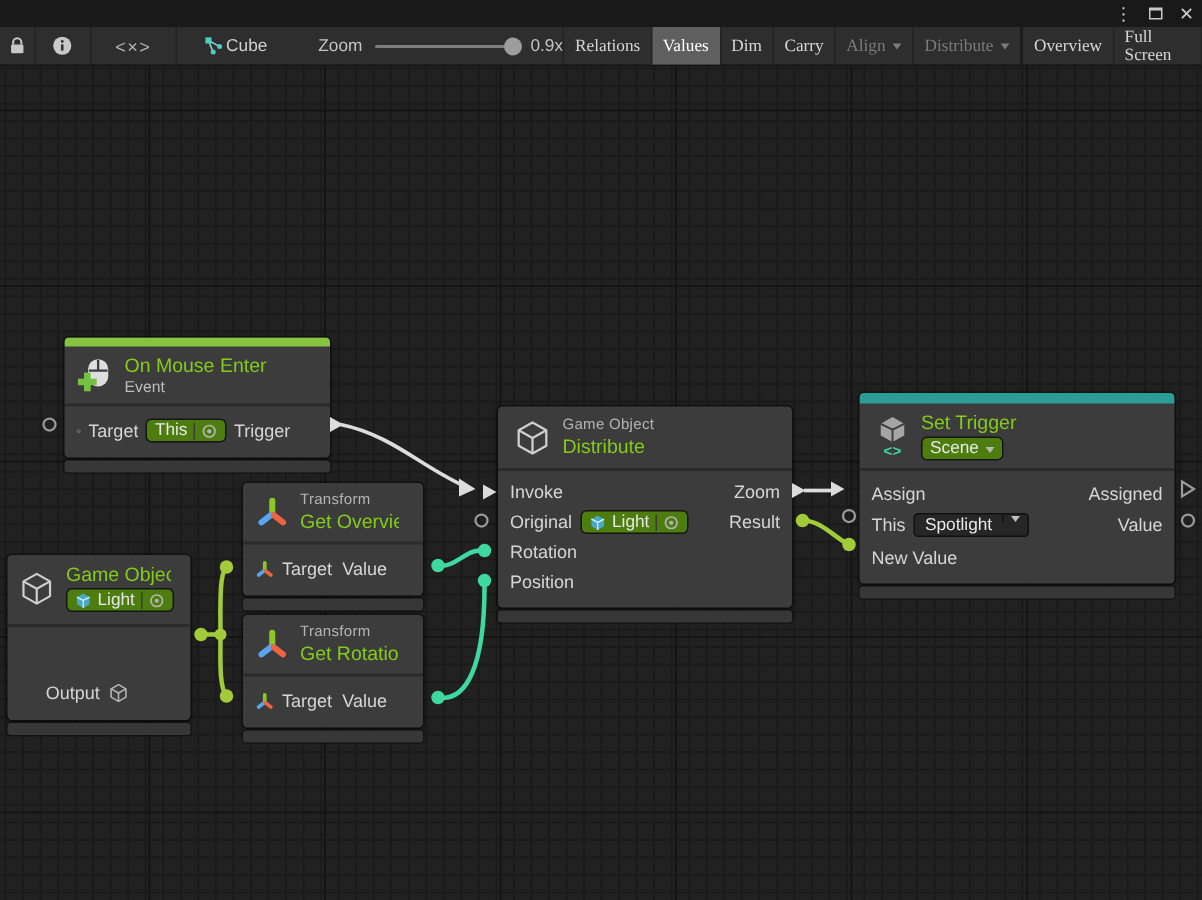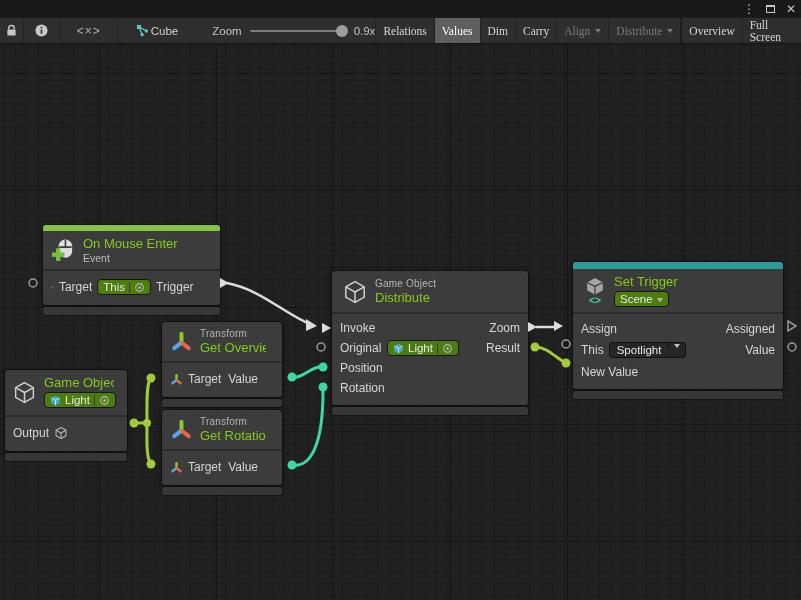--- a/index.html
+++ b/index.html
@@ -272,21 +272,21 @@
             <span class="seg">
                 <svg viewBox="0 0 12 12" width="11" height="11">
               <circle cx="6" cy="6" r="4.2" fill="none" stroke="#b5b5b5" stroke-width="1.2"></circle>
                   <circle cx="6" cy="6" r="1.5" fill="#b5b5b5"></circle>
             </svg>
               </span>
           </span>
         </div>
       </div>
       <div class="nrows">
-        <div class="nrow tall" style="justify-content:flex-start;">
+        <div class="nrow tall" style="justify-content:center;margin-top:28px;">
           <span>Output</span>
           <svg viewBox="0 0 24 24" width="14" height="14">
             <g fill="none" stroke="#b5b5b5" stroke-width="1.8" stroke-linejoin="round">
               <polygon points="12,2.5 20.5,7.3 20.5,16.7 12,21.5 3.5,16.7 3.5,7.3"></polygon>
               <polyline points="3.5,7.3 12,12 20.5,7.3"></polyline>
                 <line x1="12" y1="12" x2="12" y2="21.5"></line>
             </g>
           </svg>
         </div>
       </div>
@@ -329,24 +329,24 @@
             <span class="seg">
                 <svg viewBox="0 0 12 12" width="11" height="11">
               <circle cx="6" cy="6" r="4.2" fill="none" stroke="#b5b5b5" stroke-width="1.2"></circle>
                   <circle cx="6" cy="6" r="1.5" fill="#b5b5b5"></circle>
             </svg>
               </span>
           </span>
           <span class="mla">Result</span>
         </div>
         <div class="nrow">
+          <span class="clip" style="width:46px">Rotation</span>
+        </div>
+        <div class="nrow">
           <span class="clip" style="width:46px">Position</span>
-        </div>
-        <div class="nrow">
-          <span class="clip" style="width:46px">Rotation</span>
         </div>
       </div>
     </div>
     <div class="node-footer"></div>
   </div>
 
   <div class="node" style="left:573px;top:218px;width:210px;">
     <div class="node-body">
       <div class="accent" style="background:#2b9c96;height:7px;"></div>
       <div class="nhead" style="padding:5px 10px;">

